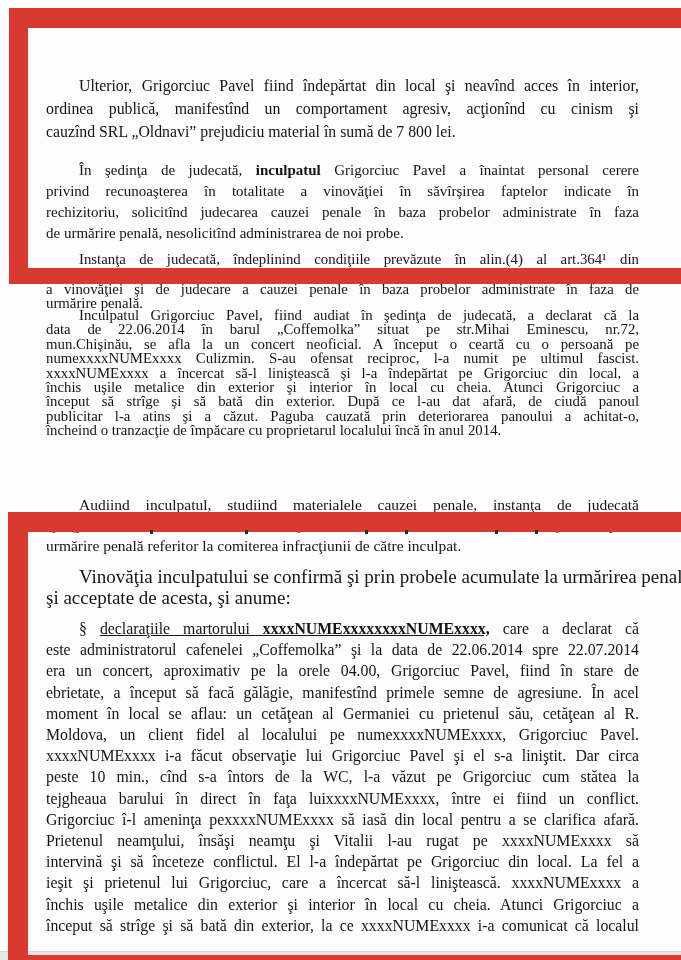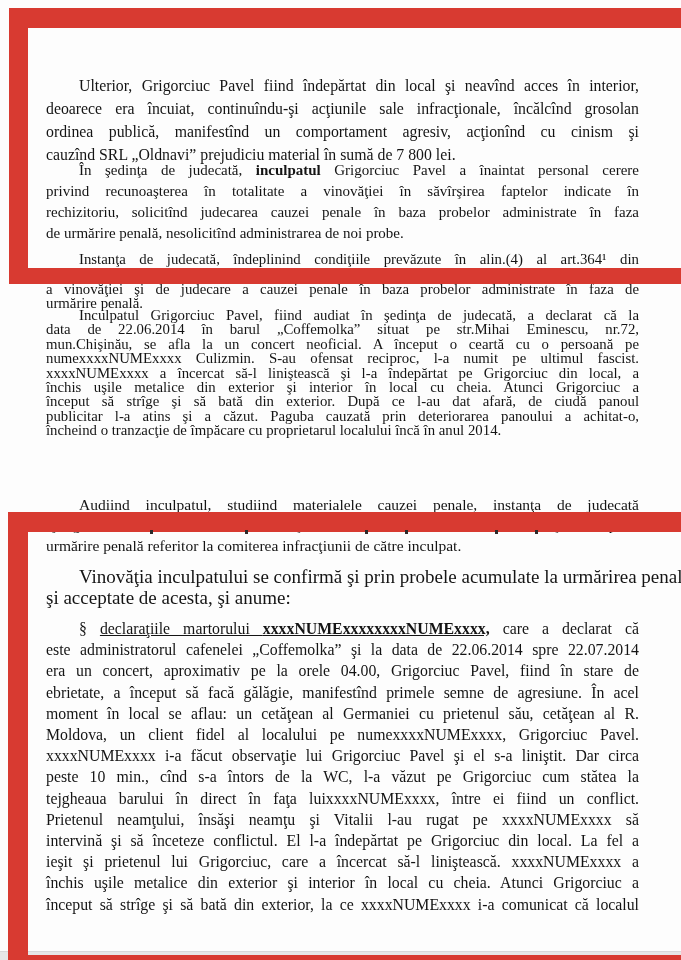--- a/index.html
+++ b/index.html
@@ -45,21 +45,20 @@
     background:#e7e7e8;border-top:1px solid #d8d8da;box-sizing:border-box;
   }
   b{font-weight:bold;}
   u{text-decoration:underline;}
 </style>
 </head>
 <body>
 
 <div class="para p-ulterior indent-first">
     <div class="jline">Ulterior, Grigorciuc Pavel fiind îndepărtat din local şi neavînd acces în interior,</div>
-    <div class="jline">deoarece era încuiat, continuîndu-şi acţiunile sale infracţionale, încălcînd grosolan</div>
     <div class="jline">ordinea publică, manifestînd un comportament agresiv, acţionînd cu cinism şi</div>
     <div class="jline last">cauzînd SRL „Oldnavi” prejudiciu material în sumă de 7 800 lei.</div>
   </div>
 <div class="para p-sedinta indent-first">
     <div class="jline">În şedinţa de judecată, <b>inculpatul</b> Grigorciuc Pavel a înaintat personal cerere</div>
     <div class="jline">privind recunoaşterea în totalitate a vinovăţiei în săvîrşirea faptelor indicate în</div>
     <div class="jline">rechizitoriu, solicitînd judecarea cauzei penale în baza probelor administrate în faza</div>
     <div class="jline last">de urmărire penală, nesolicitînd administrarea de noi probe.</div>
   </div>
 <div class="para p-instanta indent-first">
@@ -93,20 +92,21 @@
 <div class="para p-martor indent-first">
     <div class="jline">§ <u>declaraţiile martorului <b>xxxxNUMExxxxxxxxNUMExxxx,</b></u> care a declarat că</div>
     <div class="jline">este administratorul cafenelei „Coffemolka” şi la data de 22.06.2014 spre 22.07.2014</div>
     <div class="jline">era un concert, aproximativ pe la orele 04.00, Grigorciuc Pavel, fiind în stare de</div>
     <div class="jline">ebrietate, a început să facă gălăgie, manifestînd primele semne de agresiune. În acel</div>
     <div class="jline">moment în local se aflau: un cetăţean al Germaniei cu prietenul său, cetăţean al R.</div>
     <div class="jline">Moldova, un client fidel al localului pe numexxxxNUMExxxx, Grigorciuc Pavel.</div>
     <div class="jline">xxxxNUMExxxx i-a făcut observaţie lui Grigorciuc Pavel şi el s-a liniştit. Dar circa</div>
     <div class="jline">peste 10 min., cînd s-a întors de la WC, l-a văzut pe Grigorciuc cum stătea la</div>
     <div class="jline">tejgheaua barului în direct în faţa luixxxxNUMExxxx, între ei fiind un conflict.</div>
+    <div class="jline">Grigorciuc î-l ameninţa pexxxxNUMExxxx să iasă din local pentru a se clarifica afară.</div>
     <div class="jline">Prietenul neamţului, însăşi neamţu şi Vitalii l-au rugat pe xxxxNUMExxxx să</div>
     <div class="jline">intervină şi să înceteze conflictul. El l-a îndepărtat pe Grigorciuc din local. La fel a</div>
     <div class="jline">ieşit şi prietenul lui Grigorciuc, care a încercat să-l liniştească. xxxxNUMExxxx a</div>
     <div class="jline">închis uşile metalice din exterior şi interior în local cu cheia. Atunci Grigorciuc a</div>
     <div class="jline">început să strîge şi să bată din exterior, la ce xxxxNUMExxxx i-a comunicat că localul</div>
   </div>
 
 <div class="redbox box1"></div>
 <div class="redbox box2"></div>
 

